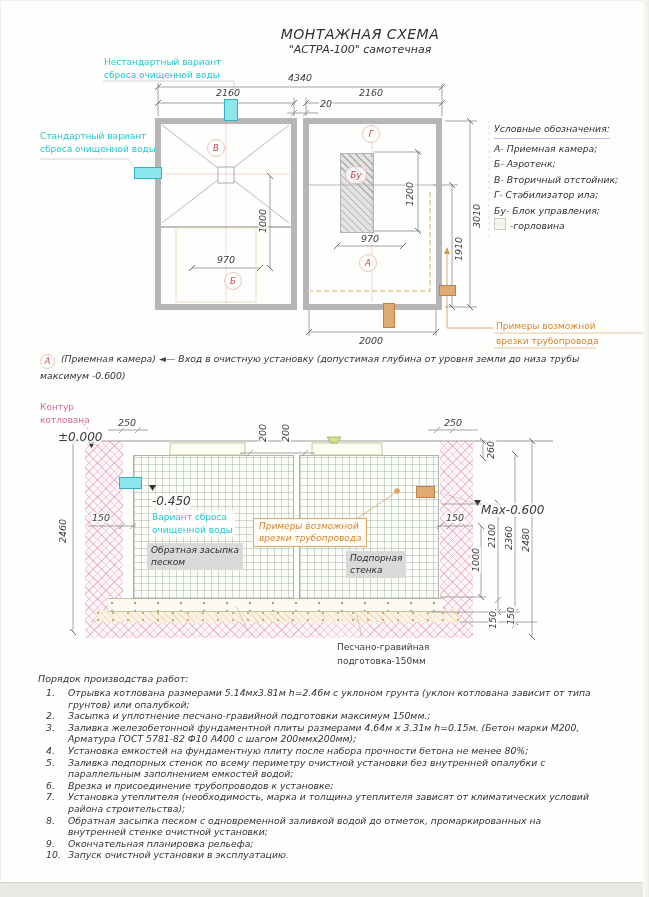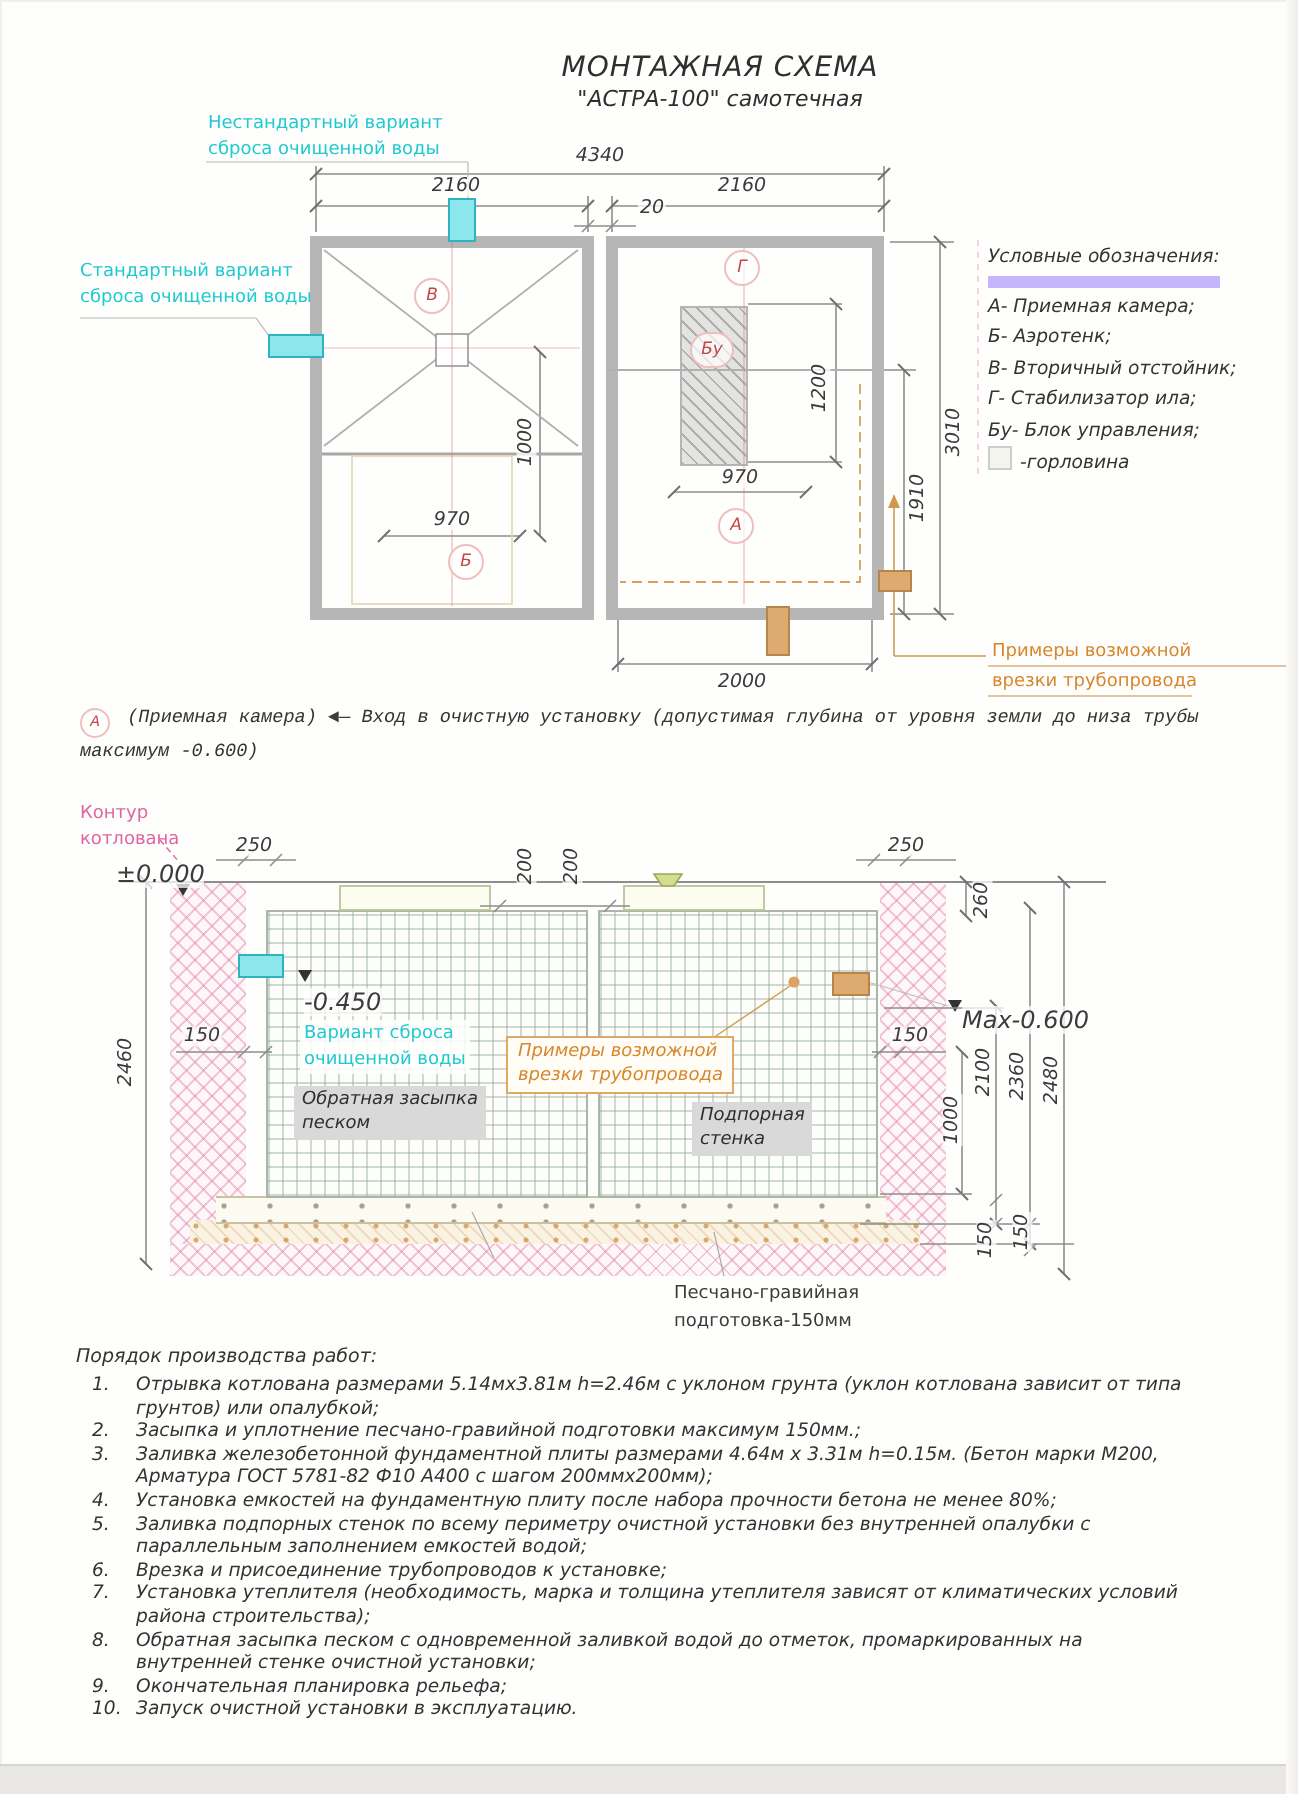--- a/index.html
+++ b/index.html
@@ -25,21 +25,21 @@
   
   .hpink{background-color:#fdf7f9;background-image:repeating-linear-gradient(45deg,rgba(226,130,168,.42) 0 1px,transparent 1px 6px),repeating-linear-gradient(135deg,rgba(226,130,168,.42) 0 1px,transparent 1px 6px);}
   .hmesh{background-color:#fdfdf9;border:1px solid #a9b6a9;background-image:repeating-linear-gradient(0deg,rgba(125,150,135,.35) 0 1px,transparent 1px 7px),repeating-linear-gradient(90deg,rgba(125,150,135,.35) 0 1px,transparent 1px 7px);}
   .hgray{background-color:#e3e3e1;background-image:repeating-linear-gradient(45deg,rgba(110,110,110,.45) 0 1px,transparent 1px 5px);border:1px solid #b5b5b5;}
   .hslab{background-color:#fdfbf1;border-top:1px solid #c9c2a2;border-bottom:1px solid #c9c2a2;background-image:radial-gradient(circle at 4px 4px,#a99f8d 1px,transparent 1.6px);background-size:23px 8px;}
   .hbed{background-color:#faf3e4;background-image:radial-gradient(circle at 3px 3px,rgba(208,150,80,.8) 1px,transparent 1.5px),repeating-linear-gradient(45deg,rgba(208,150,80,.25) 0 1px,transparent 1px 5px);background-size:15px 7px,auto;}
   .stub-c{position:absolute;background:#8ce7ec;border:1px solid #2fb3c0;}
   .stub-o{position:absolute;background:#ddaa70;border:1px solid #b9834a;}
   
   .legend{position:absolute;left:494px;top:121px;font-style:italic;font-size:9.3px;color:#333;line-height:15.5px;}
-  .legend-title{display:inline-block;border-bottom:6px solid #c4b5fd;padding-bottom:1px;margin-bottom:2px;}
+  .legend-title{display:inline-block;border-bottom:1px solid #c4b5fd;padding-bottom:1px;margin-bottom:2px;}
   .gorl-sq{display:inline-block;width:10px;height:10px;border:1px solid #ccc;background:#f4f4ef;margin-right:4px;vertical-align:-1px;}
   
   .note{position:absolute;left:40px;width:577px;font-style:italic;font-size:9.3px;line-height:13.5px;color:#333;}
   .mcirc{display:inline-flex;width:13px;height:13px;border:1px solid #ecc0c0;border-radius:50%;color:#c44848;font-size:8px;font-style:italic;align-items:center;justify-content:center;margin-right:3px;vertical-align:-2px;}
   .arrowg{color:#3b3b3b;}
   
   .wo{position:absolute;left:38px;top:673px;width:580px;font-style:italic;color:#333;}
   .wo-title{font-size:9.5px;margin-bottom:3px;}
   .wo-row{display:flex;font-size:9.3px;line-height:11.6px;}
   .wo-num{flex:0 0 30px;padding-left:8px;box-sizing:border-box;}
@@ -241,21 +241,21 @@
   <div class="legend">
     <div class="legend-title">Условные обозначения:</div>
     <div>А- Приемная камера;</div>
     <div>Б- Аэротенк;</div>
     <div>В- Вторичный отстойник;</div>
     <div>Г- Стабилизатор ила;</div>
     <div>Бу- Блок управления;</div>
     <div><span class="gorl-sq"></span><span>-горловина</span></div>
   </div>
 
-  <div class="note" style="top:352px;font-family:Liberation Mono, monospace;">
+  <div class="note" style="top:352px;">
     <span class="mcirc">А</span>
     <span>(Приемная камера)</span>
     <span class="arrowg">◄—</span>
     <span>Вход в очистную установку (допустимая глубина от уровня земли до низа трубы максимум -0.600)</span>
   </div>
   <div class="lab magenta" style="left:40px;top:401px;">
     <div>Контур</div>
     <div>котлована</div>
   </div>
 

